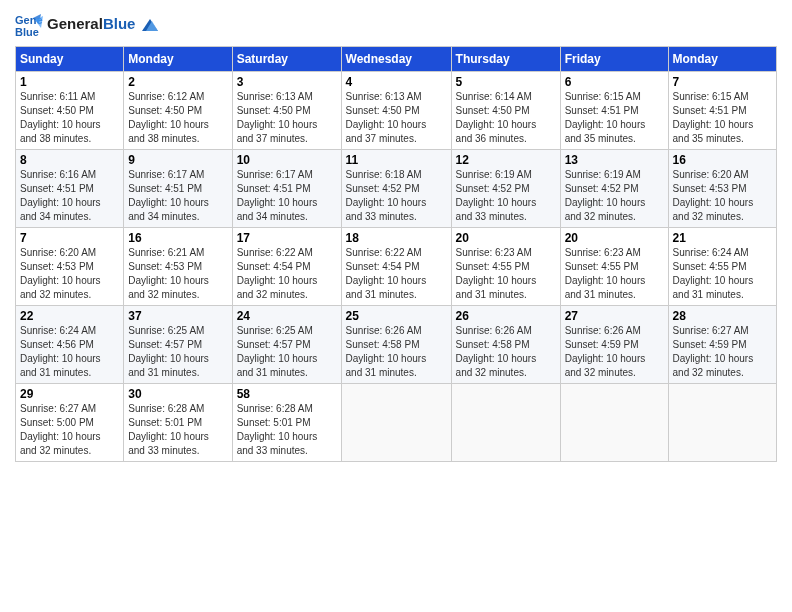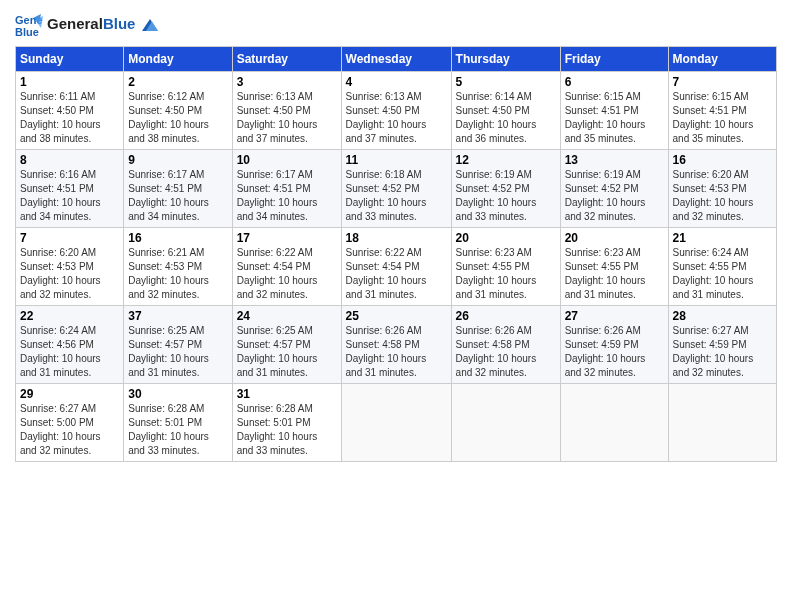--- a/index.html
+++ b/index.html
@@ -241,21 +241,21 @@
         <tr>
           <td>
             <span class="day-num">29</span>
             <div class="day-info">Sunrise: 6:27 AM<br>Sunset: 5:00 PM<br>Daylight: 10 hours<br>and 32 minutes.</div>
           </td>
           <td>
             <span class="day-num">30</span>
             <div class="day-info">Sunrise: 6:28 AM<br>Sunset: 5:01 PM<br>Daylight: 10 hours<br>and 33 minutes.</div>
           </td>
           <td>
-            <span class="day-num">31</span>
+            <span class="day-num">58</span>
             <div class="day-info">Sunrise: 6:28 AM<br>Sunset: 5:01 PM<br>Daylight: 10 hours<br>and 33 minutes.</div>
           </td>
           <td class="empty-cell"></td>
           <td class="empty-cell"></td>
           <td class="empty-cell"></td>
           <td class="empty-cell"></td>
         </tr>
       </tbody>
   </table>
 </div>

